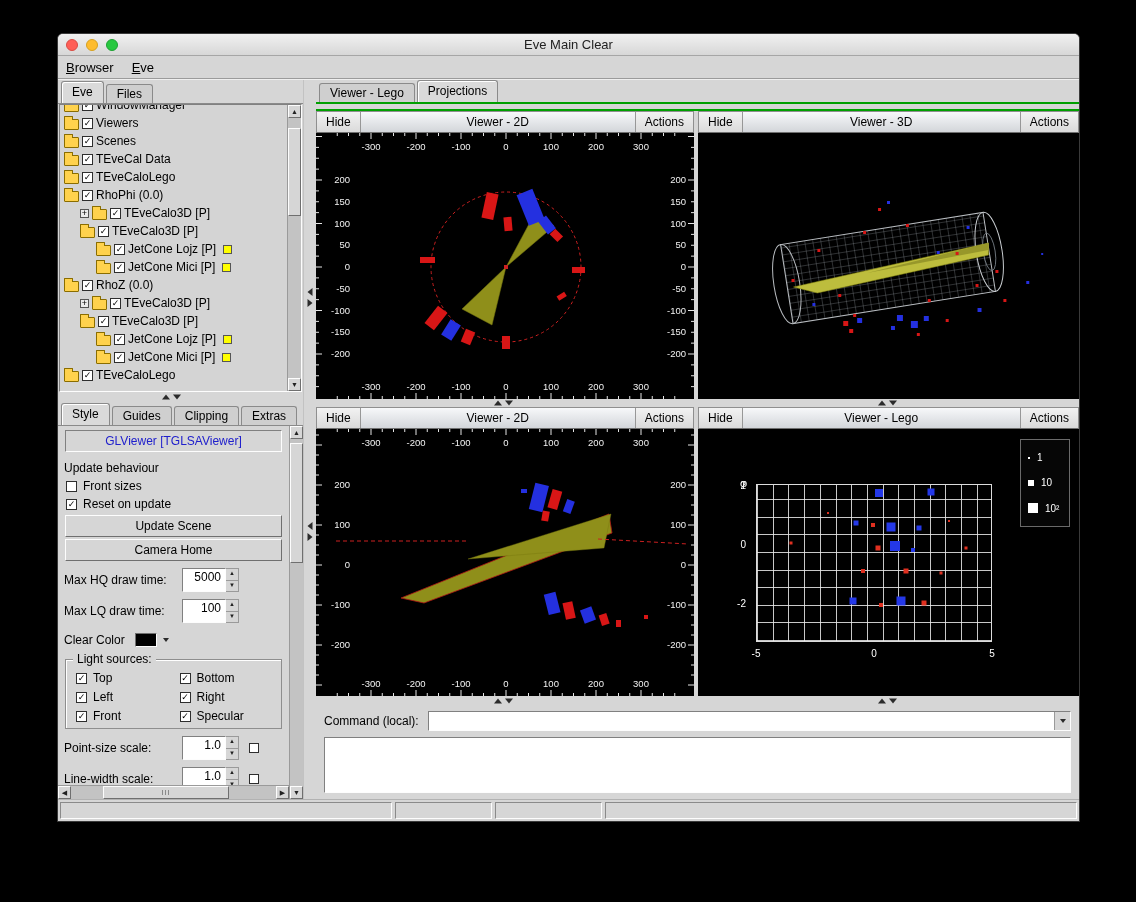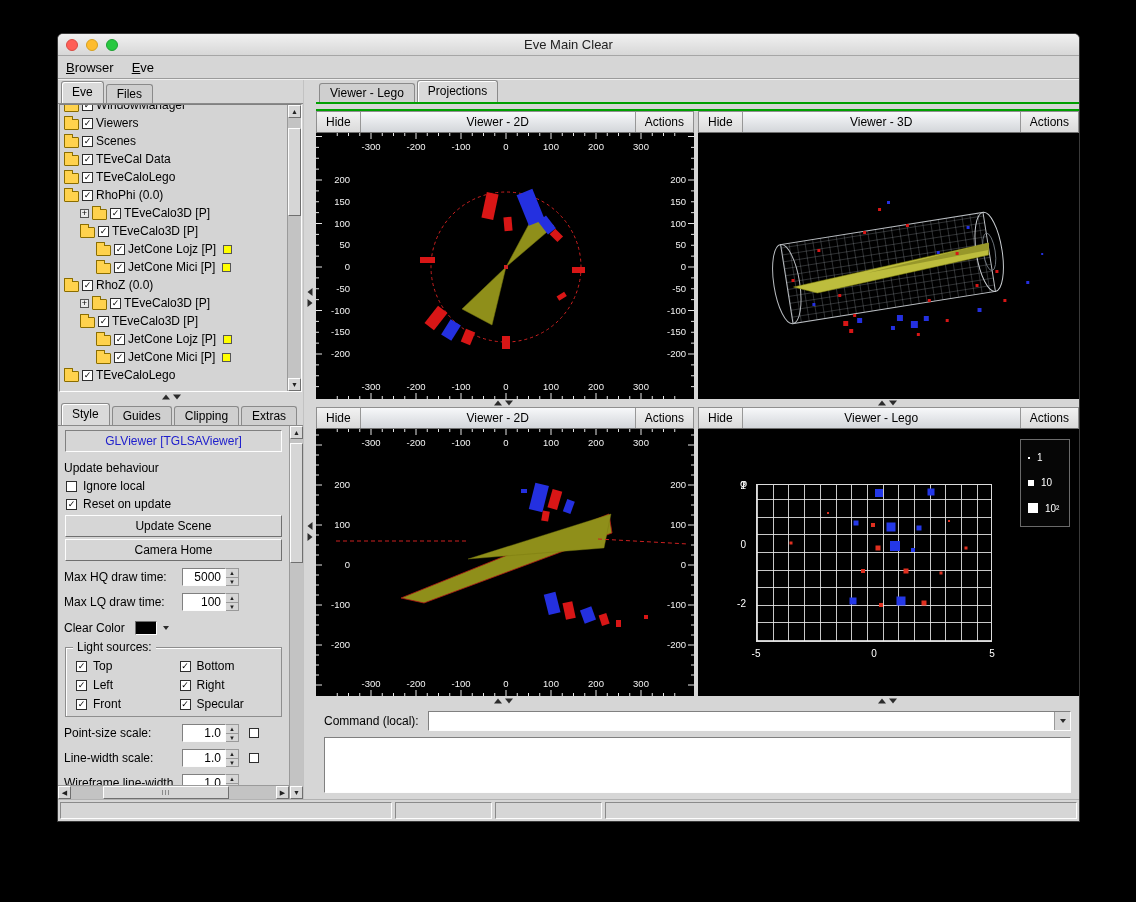--- a/index.html
+++ b/index.html
@@ -59,21 +59,21 @@
 .style-panel{flex:1;display:flex;min-height:0}
 .sp-col{flex:1;display:flex;flex-direction:column;min-width:0;min-height:0}
 .sp-content{flex:1;overflow:hidden;padding:3px 5px;position:relative}
 .glv-box{border:1px solid;border-color:#808080 #fdfdfd #fdfdfd #808080;color:#2020cc;text-align:center;font-size:12px;padding:3px 2px;margin:1px 2px 9px}
 .sec-label{font-size:12px;margin:2px 0 4px 1px}
 .cb-row{display:flex;align-items:center;gap:6px;font-size:12px;margin:3px 0 4px 3px}
 .cb-row.tight{margin:2px 0 2px 6px}
 .btn{display:block;width:98%;margin:2px auto;padding:3px 0;background:#d6d6d6;border:1px solid;border-color:#fdfdfd #6f6f6f #6f6f6f #fdfdfd;font-size:12px;text-align:center;font-family:"Liberation Sans",sans-serif}
 .spin-row{display:flex;align-items:center;font-size:12px;margin:7px 0 7px 1px}
 .sr-label{flex:0 0 118px}
-.spin{display:inline-flex;height:18px}
+.spin{display:inline-flex;height:24px}
 .spin-field{width:44px;background:#fff;border:1px solid;border-color:#808080 #fdfdfd #fdfdfd #808080;font-size:12px;text-align:right;padding:1px 4px;line-height:14px}
 .spin-btns{width:13px;display:flex;flex-direction:column;border:1px solid #9a9a9a;border-left:none;background:#d6d6d6}
 .spin-b{flex:1;font-size:6px;line-height:8px;text-align:center;color:#222}
 .spin-b:first-child{border-bottom:1px solid #9a9a9a}
 .color-swatch-big{width:22px;height:14px;background:#000;border:1px solid;border-color:#6f6f6f #fdfdfd #fdfdfd #6f6f6f;margin-left:10px}
 .drop-btn{width:13px;height:14px;margin-left:3px;display:flex;align-items:center;justify-content:center}
 .mini-cb{width:10px;height:10px;background:#fff;border:1px solid #2e2e2e;margin-left:10px}
 .group{border:1px solid #8e8e8e;box-shadow:inset 1px 1px 0 #fff;margin:12px 2px 6px;padding:9px 4px 3px;position:relative}
 .group-title{position:absolute;top:-8px;left:7px;background:#d6d6d6;padding:0 4px;font-size:12px}
 .lights-grid{display:grid;grid-template-columns:1fr 1fr;row-gap:1px}
@@ -255,21 +255,21 @@
         <div class="tab">Extras</div>
       </div>
 
       <div class="style-panel">
         <div class="sp-col">
           <div class="sp-content">
             <div class="glv-box">GLViewer [TGLSAViewer]</div>
             <div class="sec-label">Update behaviour</div>
             <label class="cb-row">
               <span class="cbx"></span>
-              <span>Ignore local</span>
+              <span>Front sizes</span>
             </label>
             <label class="cb-row">
               <span class="cbx on">✓</span>
               <span>Reset on update</span>
             </label>
             <button class="btn">Update Scene</button>
             <button class="btn">Camera Home</button>
 
             <div class="spin-row">
               <span class="sr-label">Max HQ draw time:</span>

